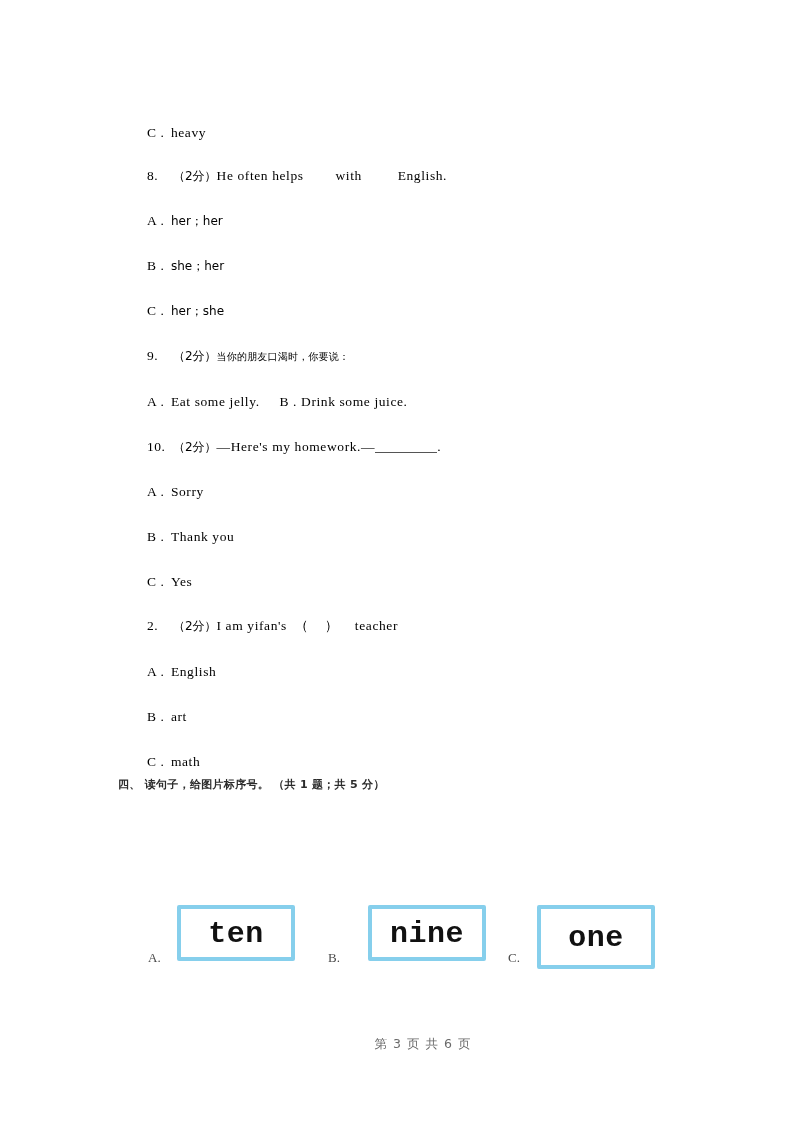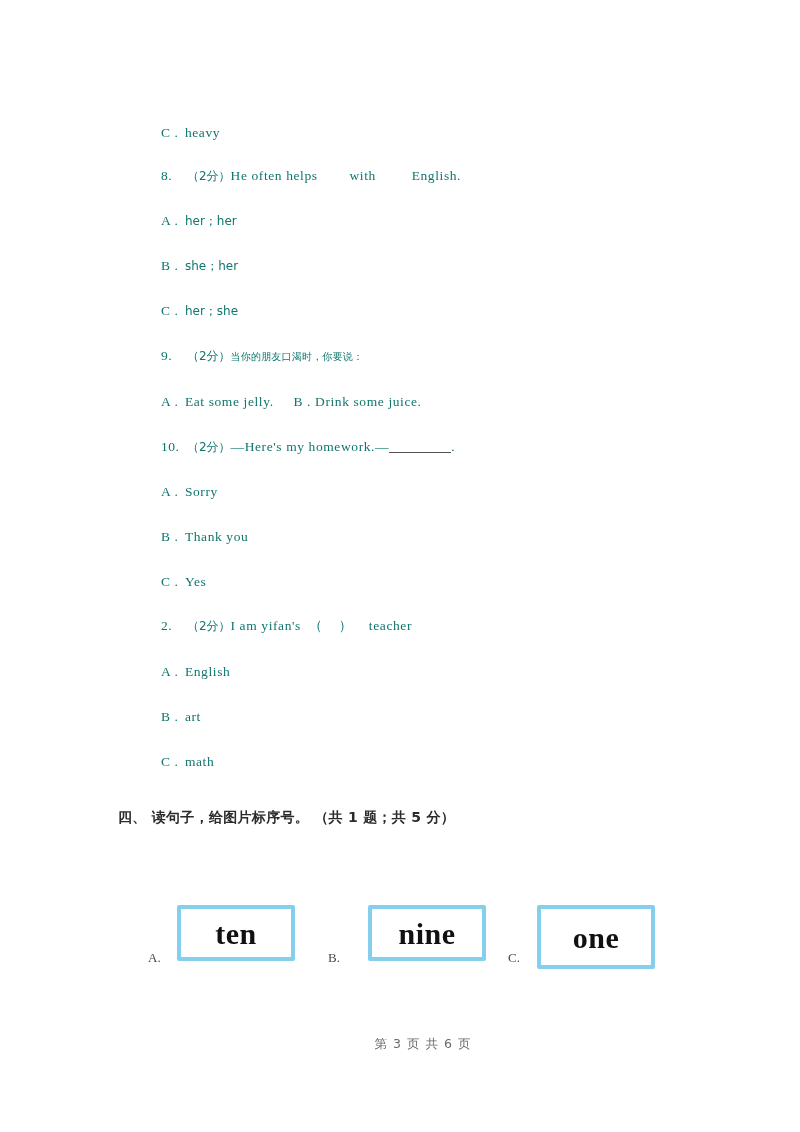--- a/index.html
+++ b/index.html
@@ -19,26 +19,26 @@
   .page {
     position: absolute;
     left: 0; top: 0;
     width: 800px;
     height: 1132px;
   }
 
   
   .line {
     position: absolute;
-    left: 145px;
+    left: 131px;
     white-space: pre;
     font-size: 13.5px;
     line-height: 18px;
     letter-spacing: 0.6px;
-    color: #0f766e;
+    color: #000000;
   }
 
   .line .num {
     display: inline-block;
     min-width: 26px;
   }
   .line .cn {
     font-family: "DejaVu Sans", "Liberation Sans", sans-serif;
     letter-spacing: 0;
     font-size: 12px;
@@ -62,25 +62,24 @@
     height: 12px;
     vertical-align: -2px;
   }
 
   
   .section-head {
     position: absolute;
     left: 118px;
     font-family: "DejaVu Sans", "Liberation Sans", sans-serif;
     font-weight: bold;
-    font-size: 14px;
+    font-size: 11px;
     color: #2b2b2b;
     white-space: pre;
     letter-spacing: 0.3px;
-    margin-top: 32px;
   }
 
   
   .card {
     position: absolute;
     box-sizing: border-box;
     background: #ffffff;
     border: 4px solid #86cfec;
     border-radius: 2px;
     display: flex;
@@ -90,21 +89,21 @@
   .card-inner {
     box-sizing: border-box;
     width: 100%;
     height: 100%;
     border: 1px solid #ffffff;
     display: flex;
     align-items: center;
     justify-content: center;
   }
   .card-word {
-    font-family: Liberation Serif, serif;
+    font-family: Liberation Mono, monospace;
     font-size: 30px;
     font-weight: 600;
     color: #111111;
     letter-spacing: 0.5px;
     line-height: 1;
     position: relative;
     top: 1px;
   }
   .card-label {
     position: absolute;

